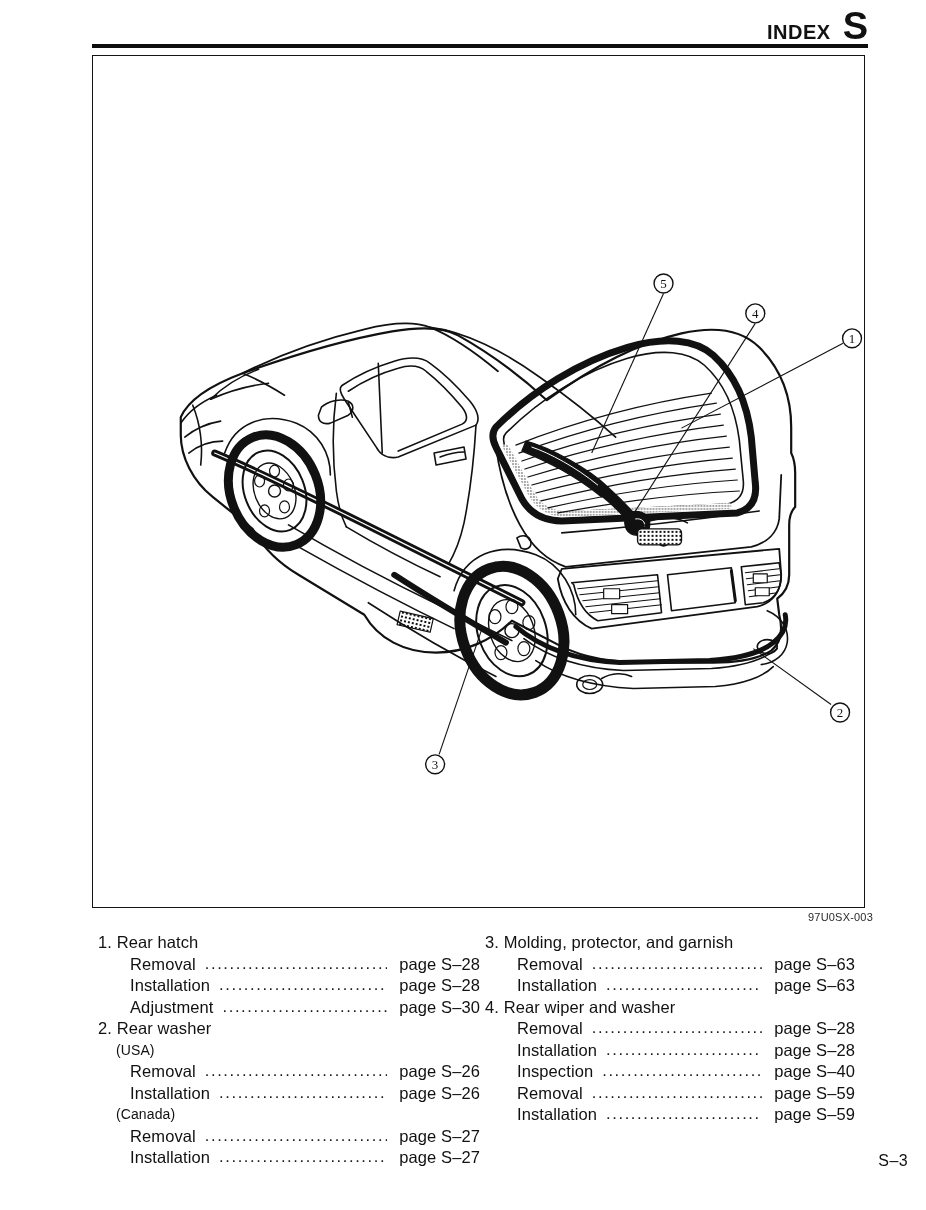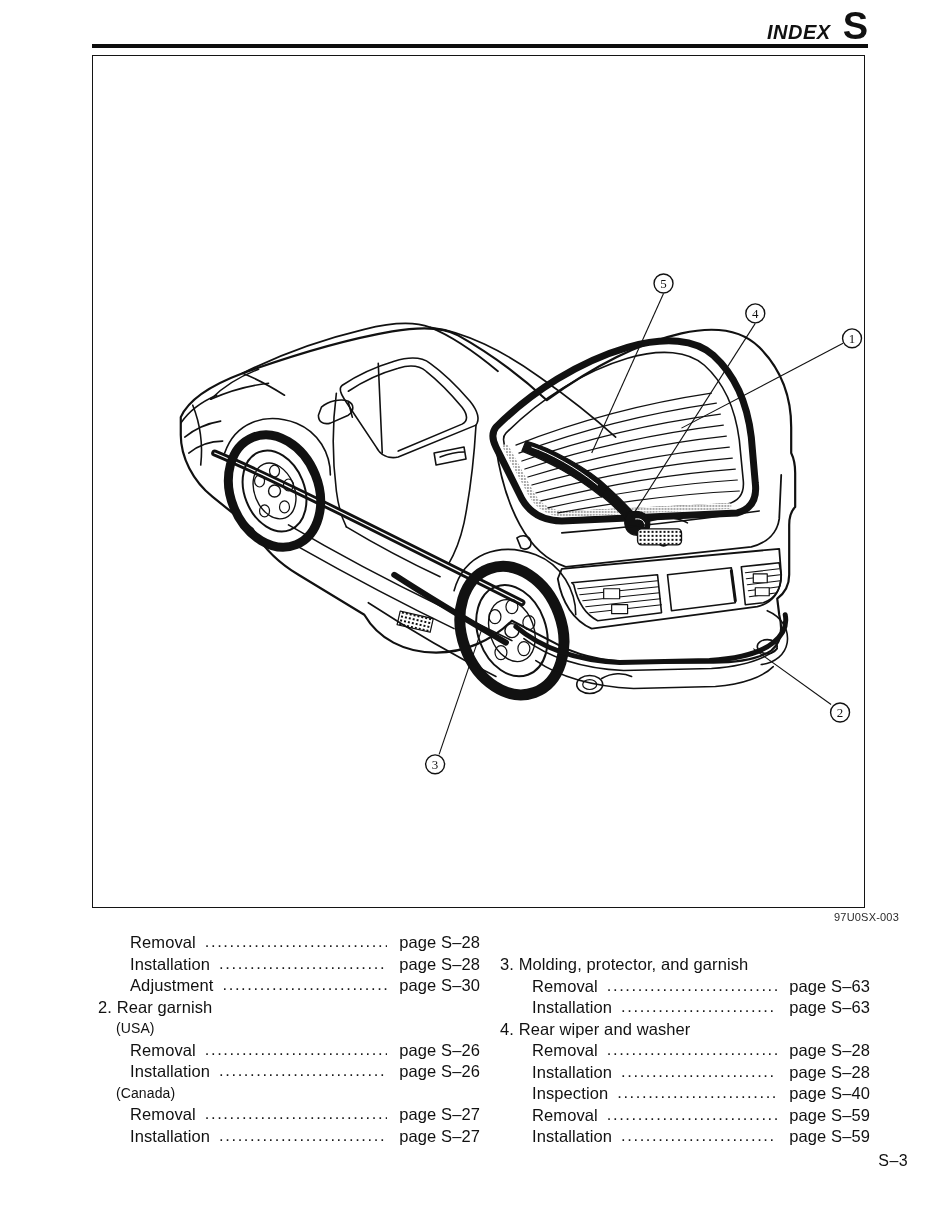--- a/index.html
+++ b/index.html
@@ -30,21 +30,20 @@
     right: 0;
     bottom: 4px;
     display: flex;
     align-items: baseline;
     gap: 12px;
   }
   .header-index {
     font-size: 20px;
     font-weight: bold;
     letter-spacing: 0.5px;
-    font-style: italic;
   }
   .header-letter {
     font-size: 38px;
     font-weight: bold;
     line-height: 0.85;
     letter-spacing: 0px;
   }
   .header-rule {
     position: absolute;
     left: 92px;
@@ -74,37 +73,36 @@
     display: block;
   }
   .figure-code {
     position: absolute;
     left: 808px;
     top: 911px;
     font-size: 11px;
     letter-spacing: 0.2px;
     color: #2a2a2a;
     font-family: "Liberation Sans", sans-serif;
-    margin-left: 26px;
   }
 
   
   .index-columns {
     position: absolute;
     left: 0;
     top: 932px;
     width: 926px;
     height: 220px;
   }
   .index-col {
     position: absolute;
     top: 0;
   }
   .index-col.left  { left: 98px;  width: 382px; }
-  .index-col.right { left: 500px; width: 370px; margin-top: 22px; }
+  .index-col.right { left: 485px; width: 370px; }
 
   .idx-entry { margin: 0; padding: 0; }
 
   .idx-heading {
     font-size: 16.5px;
     line-height: 21.5px;
     white-space: nowrap;
     letter-spacing: 0.1px;
   }
   .idx-subheading {
@@ -461,41 +459,45 @@
   </svg>
 </div>
 
 <div class="figure-code">97U0SX-003</div>
 
 <div class="index-columns">
 
   <div class="index-col left">
 
     <div class="idx-entry">
+      <div class="idx-heading">
+        <span>1.</span>
+        <span>Rear hatch</span>
+      </div>
       <div class="idx-row">
         <span class="label">Removal</span>
         <span class="dots">...............................................................</span>
         <span class="pageref">page S–28</span>
       </div>
       <div class="idx-row">
         <span class="label">Installation</span>
         <span class="dots">...............................................................</span>
         <span class="pageref">page S–28</span>
       </div>
       <div class="idx-row">
         <span class="label">Adjustment</span>
         <span class="dots">...............................................................</span>
         <span class="pageref">page S–30</span>
       </div>
     </div>
 
     <div class="idx-entry">
       <div class="idx-heading">
         <span>2.</span>
-        <span>Rear garnish</span>
+        <span>Rear washer</span>
       </div>
 
       <div class="idx-subheading">(USA)</div>
       <div class="idx-row">
         <span class="label">Removal</span>
         <span class="dots">...............................................................</span>
         <span class="pageref">page S–26</span>
       </div>
       <div class="idx-row">
         <span class="label">Installation</span>

